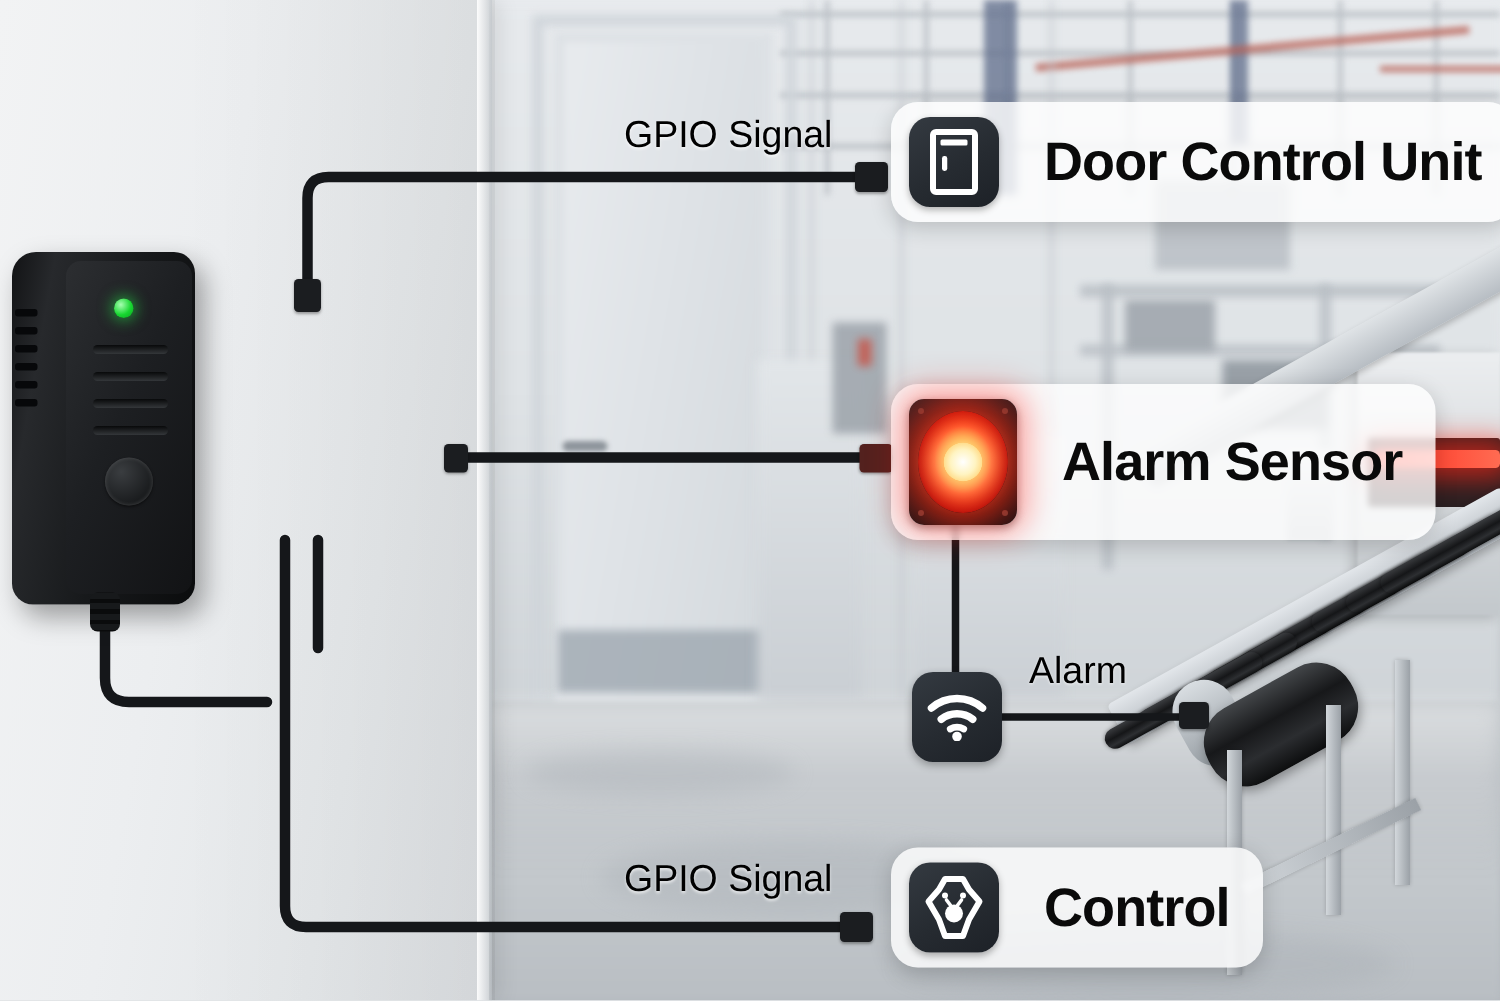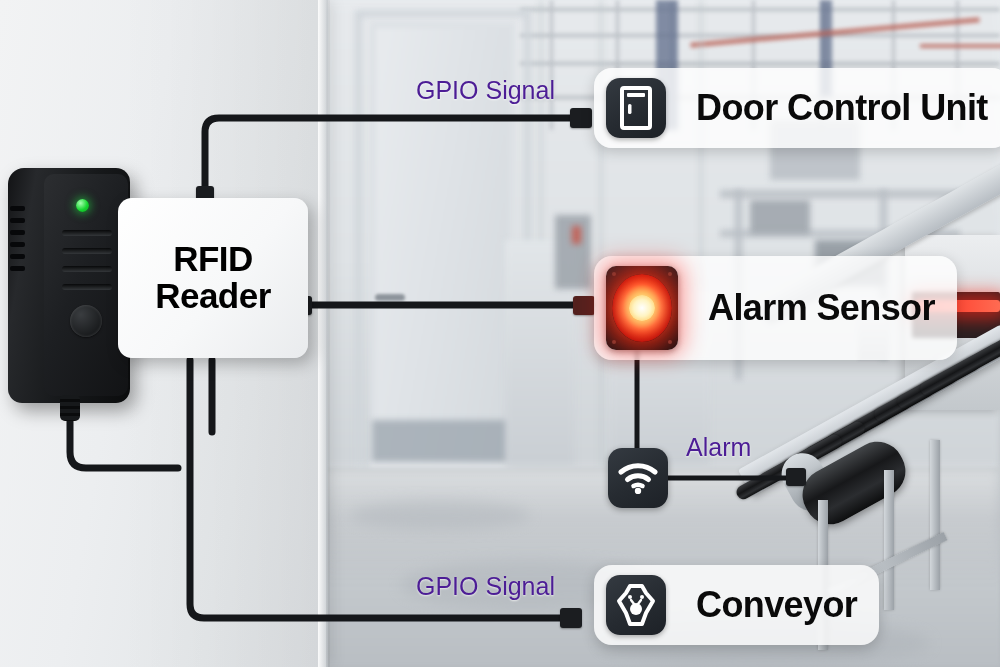--- a/index.html
+++ b/index.html
@@ -233,21 +233,21 @@
 
   
   .sensor-node{position:absolute;}
   .sensor-icon{
     width:60px;height:60px;border-radius:14px;
     background:linear-gradient(150deg,#343a41 0%,#262b31 55%,#1d2127 100%);
     display:flex;align-items:center;justify-content:center;
     box-shadow:0 2px 6px rgba(0,0,0,.32);
   }
   .edge-label{
-    position:absolute;font-size:25px;color:#4c1d95;white-space:nowrap;
+    position:absolute;font-size:25px;color:#000000;white-space:nowrap;
     text-shadow:0 1px 2px rgba(255,255,255,.7);
   }
 </style>
 </head>
 <body>
 
 <div id="scene">
 
   <div class="bg-layer bg-base"></div>
 
@@ -363,26 +363,20 @@
   <div class="vent" style="top:266px"></div>
   <div class="rfid-face"></div>
   <div class="rfid-led"></div>
   <div class="slot" style="top:230px"></div>
   <div class="slot" style="top:248px"></div>
   <div class="slot" style="top:266px"></div>
   <div class="slot" style="top:284px"></div>
   <div class="rfid-btn"></div>
   <div class="rfid-strain"></div>
 
-  <div class="rfid-card">
-    <div class="rfid-card-txt">
-      <div>RFID</div>
-      <div>Reader</div>
-    </div>
-  </div>
 
   <div class="edge-label" style="left:416px;top:76px;">GPIO Signal</div>
 
   <div class="edge-label" style="left:686px;top:433px;">Alarm</div>
 
   <div class="edge-label" style="left:416px;top:572px;">GPIO Signal</div>
 
   <div class="node-card" style="left:594px;top:68px;">
     <div class="node-icon">
       <svg width="36" height="46" viewBox="0 0 36 46">
@@ -421,16 +415,16 @@
     <div class="node-icon">
       <svg width="40" height="44" viewBox="0 0 40 44">
         <path d="M14 3 L26 3 L30 10 L37 18 L30 30 L26 41 L14 41 L10 30 L3 18 L10 10 Z" fill="none" stroke="#fff" stroke-width="4" stroke-linejoin="round"></path>
         <circle cx="20" cy="26" r="6" fill="#fff"></circle>
         <circle cx="14" cy="14" r="2" fill="#fff"></circle>
         <circle cx="26" cy="14" r="2" fill="#fff"></circle>
         <path d="M15 17 L18 21" stroke="#fff" stroke-width="2.4" stroke-linecap="round"></path>
         <path d="M25 17 L22 21" stroke="#fff" stroke-width="2.4" stroke-linecap="round"></path>
       </svg>
     </div>
-    <div class="node-label">Conveyor</div>
+    <div class="node-label">Control</div>
   </div>
 
 </div>
 
 </body></html>

